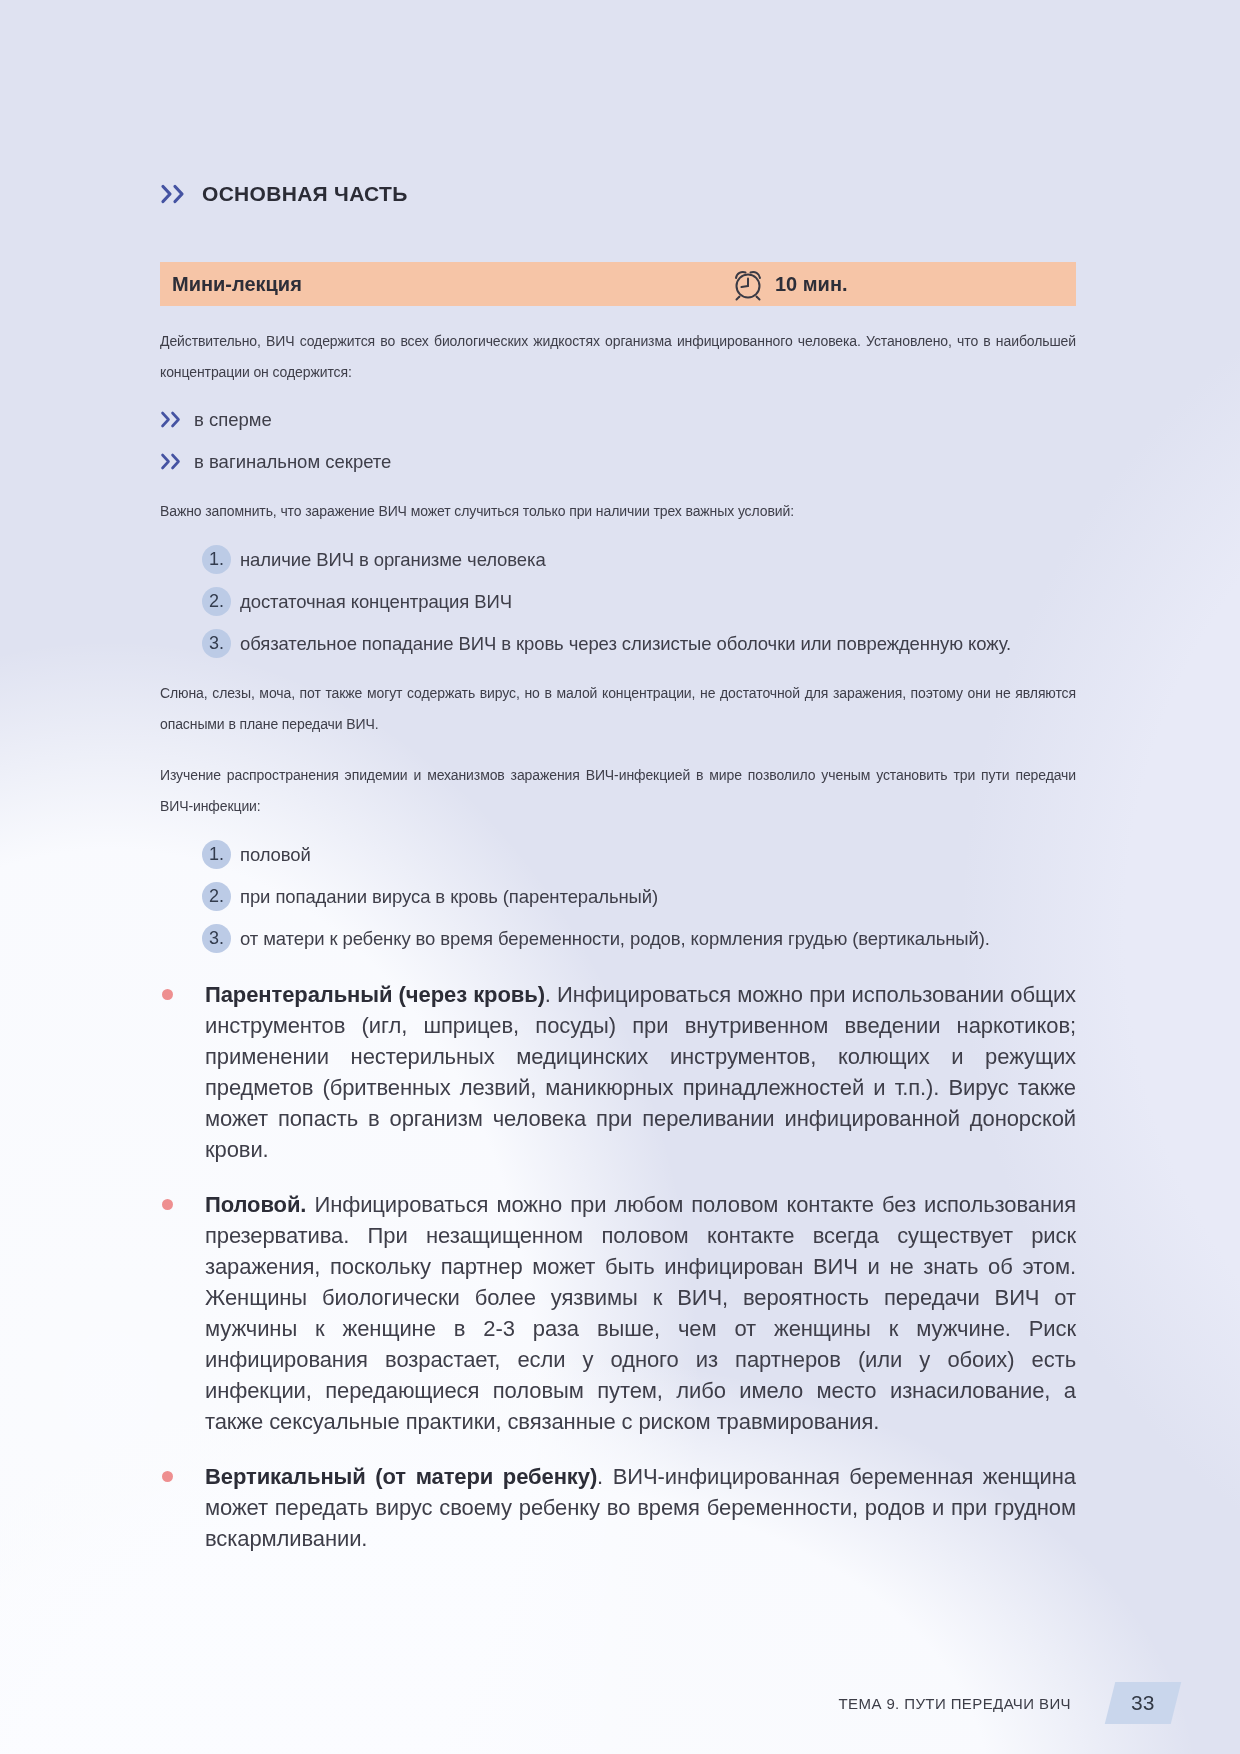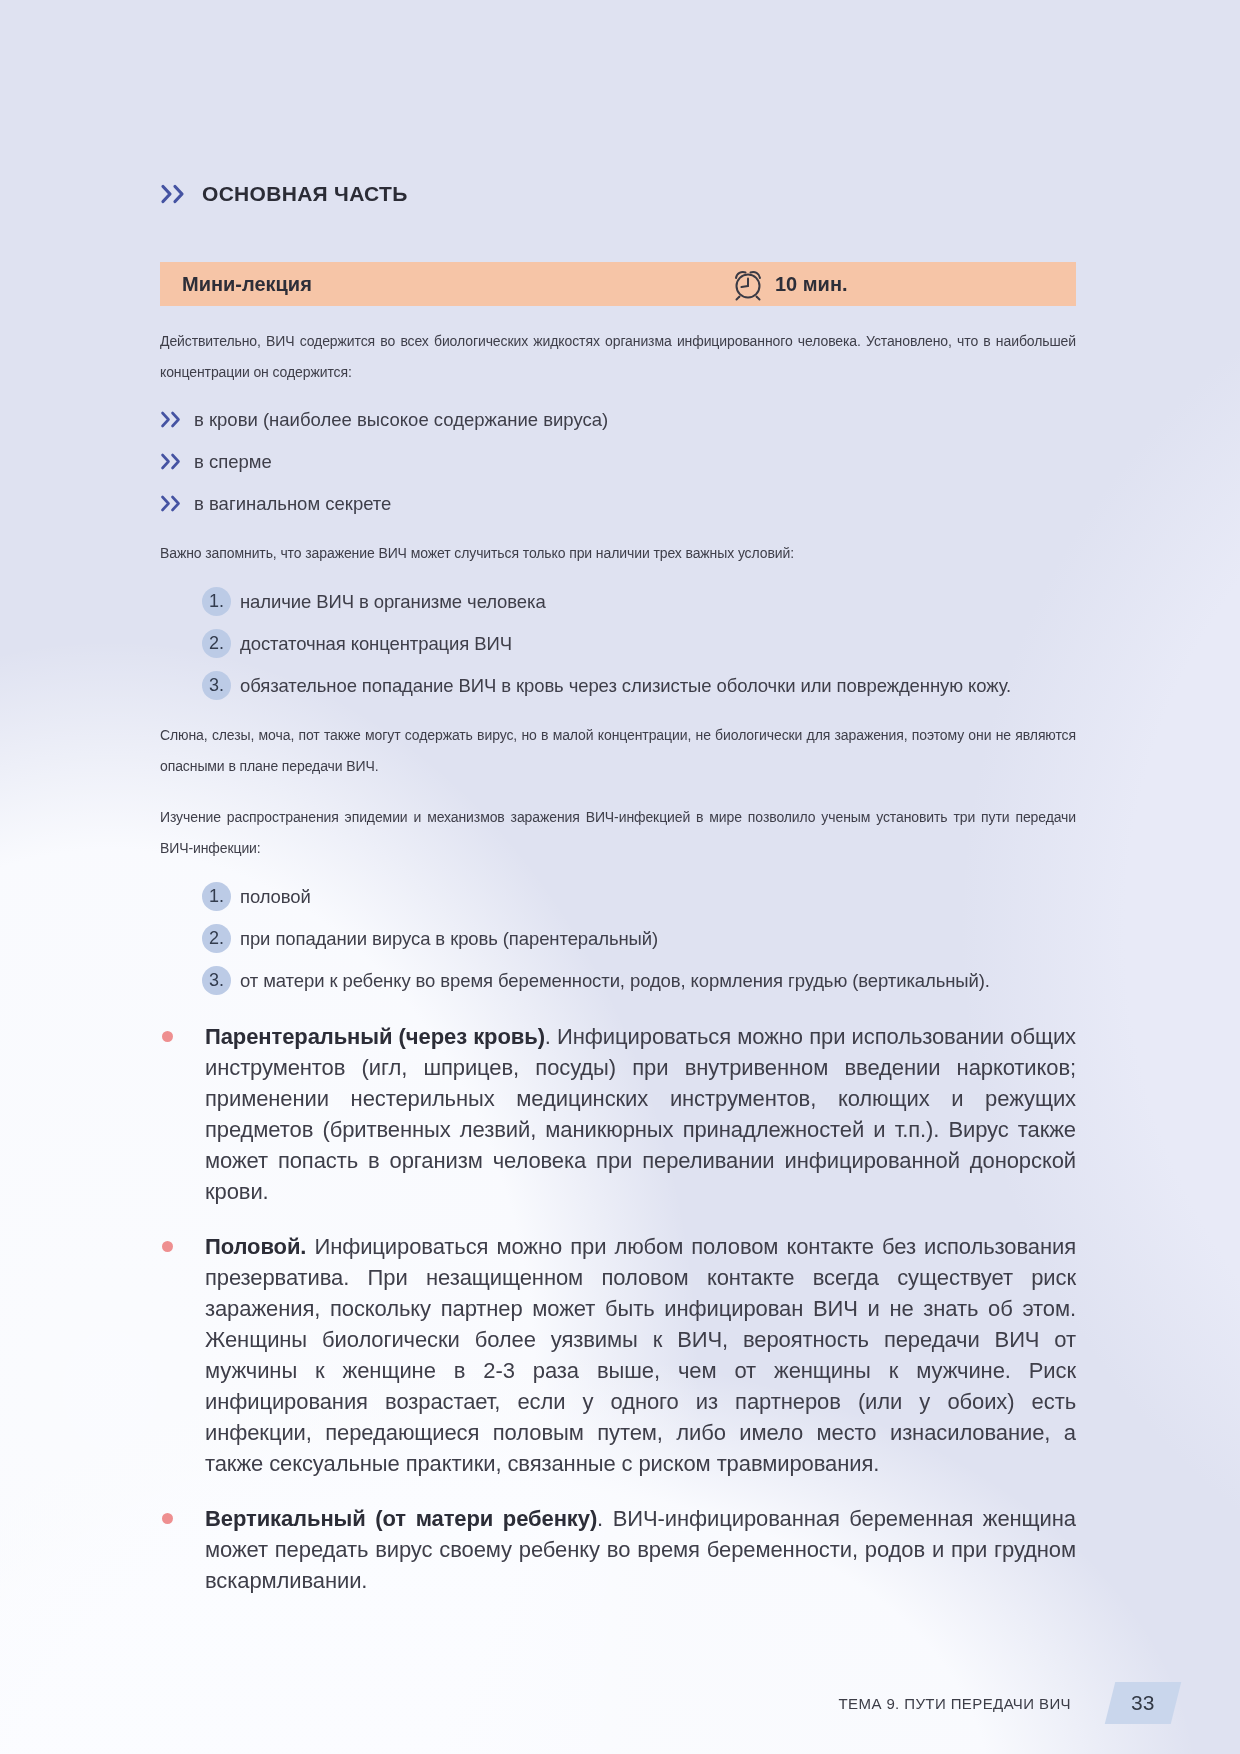--- a/index.html
+++ b/index.html
@@ -30,21 +30,21 @@
   .section-header { margin-top:138px; display:flex; align-items:center; gap:12px; }
   .section-header .title {
     font-size:21px; font-weight:700; color:#2b2c36; letter-spacing:0.3px;
   }
   .chev { flex:0 0 auto; display:inline-block; }
 
   
   .banner {
     position:relative; margin-top:56px; height:44px;
     background:#f6c5a7; display:flex; align-items:center;
-    padding:0 22px; box-sizing:border-box;
+    padding:0 12px; box-sizing:border-box;
   }
   .banner .banner-title { font-size:20px; font-weight:700; color:#2d2e38; }
   .banner .banner-right {
     position:absolute; left:570px; top:0; height:100%;
     display:flex; align-items:center; gap:9px;
   }
   .banner .duration { font-size:20px; font-weight:700; color:#2d2e38; }
 
   
   p.para {
@@ -143,29 +143,20 @@
     <p class="para">Действительно, ВИЧ содержится во всех биологических жидкостях организма инфицированного человека. Установлено, что в наибольшей концентрации он содержится:</p>
 
     <div class="chevron-list">
       <div class="chevron-item">
         <span class="chev">
           <svg width="24" height="17" viewBox="0 0 24 17" fill="none" stroke="#4553a2" stroke-width="2.6" stroke-linecap="round" stroke-linejoin="round">
             <polyline points="2.5,2 8.5,8.5 2.5,15"></polyline>
               <polyline points="12.5,2 18.5,8.5 12.5,15"></polyline>
           </svg>
         </span>
-        <span>в крови (наиболее высокое содержание вируса)</span>
-      </div>
-      <div class="chevron-item">
-        <span class="chev">
-          <svg width="24" height="17" viewBox="0 0 24 17" fill="none" stroke="#4553a2" stroke-width="2.6" stroke-linecap="round" stroke-linejoin="round">
-            <polyline points="2.5,2 8.5,8.5 2.5,15"></polyline>
-              <polyline points="12.5,2 18.5,8.5 12.5,15"></polyline>
-          </svg>
-        </span>
         <span>в сперме</span>
       </div>
       <div class="chevron-item">
         <span class="chev">
           <svg width="24" height="17" viewBox="0 0 24 17" fill="none" stroke="#4553a2" stroke-width="2.6" stroke-linecap="round" stroke-linejoin="round">
             <polyline points="2.5,2 8.5,8.5 2.5,15"></polyline>
               <polyline points="12.5,2 18.5,8.5 12.5,15"></polyline>
           </svg>
         </span>
         <span>в вагинальном секрете</span>
@@ -182,21 +173,21 @@
       <div class="num-item">
         <span class="num-badge">2.</span>
         <span>достаточная концентрация ВИЧ</span>
       </div>
       <div class="num-item">
         <span class="num-badge">3.</span>
         <span>обязательное попадание ВИЧ в кровь через слизистые оболочки или поврежденную кожу.</span>
       </div>
     </div>
 
-    <p class="para">Слюна, слезы, моча, пот также могут содержать вирус, но в малой концентрации, не биологически для заражения, поэтому они не являются опасными в плане передачи ВИЧ.</p>
+    <p class="para">Слюна, слезы, моча, пот также могут содержать вирус, но в малой концентрации, не достаточной для заражения, поэтому они не являются опасными в плане передачи ВИЧ.</p>
     <p class="para">Изучение распространения эпидемии и механизмов заражения ВИЧ-инфекцией в мире позволило ученым установить три пути передачи ВИЧ-инфекции:</p>
 
     <div class="num-list">
       <div class="num-item">
         <span class="num-badge">1.</span>
         <span>половой</span>
       </div>
       <div class="num-item">
         <span class="num-badge">2.</span>
         <span>при попадании вируса в кровь (парентеральный)</span>

